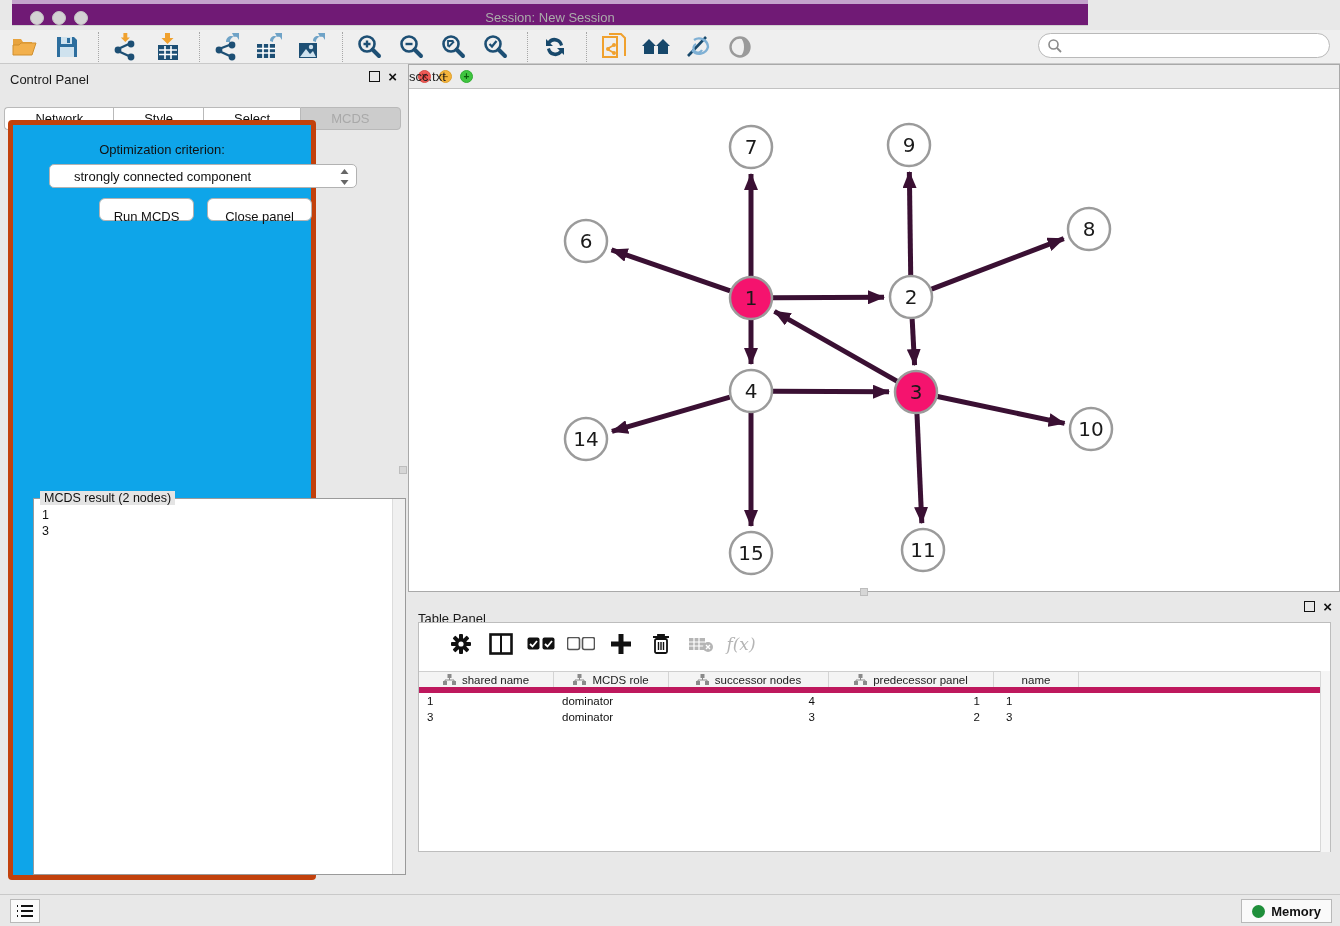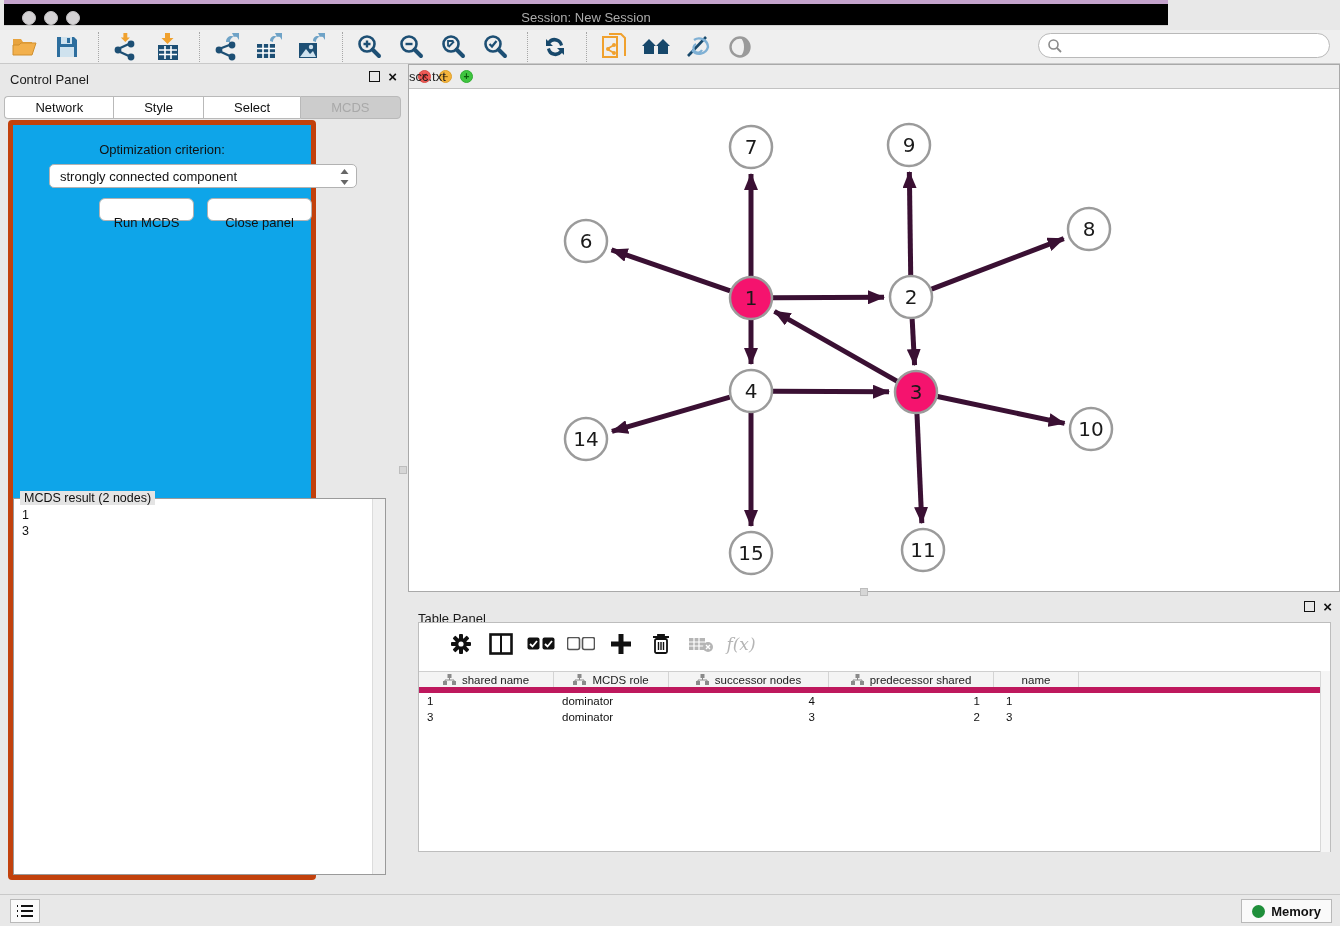--- a/index.html
+++ b/index.html
@@ -1,50 +1,50 @@
 <!DOCTYPE html>
 <html><head>
 <meta charset="utf-8">
 <style>
   * { box-sizing: border-box; margin: 0; padding: 0; }
   html,body { width:1340px; height:926px; }
   body { font-family:"Liberation Sans", sans-serif; background:#e8e8e8; position:relative; overflow:hidden; }
   .abs { position:absolute; }
 
   
-  #titlebar { left:4px; top:0; width:1164px; height:26px; background:#000000; border-top:4px solid #c4a3cc; border-bottom:1px solid #cfcfcf; }
+  #titlebar { left:12px; top:0; width:1076px; height:26px; background:#701a75; border-top:4px solid #c4a3cc; border-bottom:1px solid #cfcfcf; }
   #titlebar .dot { position:absolute; top:7px; width:14px; height:14px; border-radius:50%; background:#d4d2d4; border:1px solid #c4c2c4; }
   #title-text { width:100%; text-align:center; top:6px; color:#ababab; font-size:13px; }
 
   
   #toolbar { left:0; top:30px; width:1340px; height:34px; background:#efefef; border-bottom:1px solid #c9c9c9; display:flex; align-items:center; padding-left:10px; }
   .tb-icon { width:30px; height:28px; margin-right:12px; display:flex; align-items:center; justify-content:center; }
   .tb-sep { width:1px; height:30px; border-left:1px dotted #a7a7a7; margin:0 12px 0 4px; }
   #search-box { position:absolute; right:10px; top:3px; width:292px; height:25px; background:#fff; border:1px solid #b9b9b9; border-radius:13px; display:flex; align-items:center; padding-left:8px; }
 
   
   #control-panel { left:0; top:64px; width:405px; height:830px; background:#e8e8e8; }
   #cp-header { left:0; top:0; width:405px; height:30px; }
   #cp-title { left:10px; top:8px; font-size:13px; color:#1a1a1a; }
   .panel-btns { position:absolute; right:8px; top:7px; display:flex; gap:8px; align-items:center; }
   .float-icon { width:11px; height:11px; border:1.5px solid #111; display:inline-block; }
   .close-x { font-size:15px; font-weight:bold; color:#111; line-height:11px; }
   #cp-tabs { left:0; top:32px; width:405px; display:flex; justify-content:center; }
-  .tab { font-size:13px; padding:3px 30px; background:#fff; border:1px solid #b9b9b9; border-right:none; color:#111; }
+  .tab { font-size:13px; padding:3px 30px; background:#fff; border:1px solid #b9b9b9; border-right:none; color:#111;margin-top:11px; }
   .tab:first-child { border-radius:4px 0 0 4px; }
   .tab:last-child { border-radius:0 4px 4px 0; border-right:1px solid #b9b9b9; }
   .tab.selected { background:#ccc; color:#a9a9a9; }
   #cp-body { left:8px; top:56px; width:308px; height:760px; background:#0ea5e9; border:5px solid #c2410c; border-radius:4px; }
   #opt-label { width:100%; text-align:center; top:17px; font-size:13px; color:#111; }
-  #opt-select { left:36px; top:39px; width:308px; height:24px; background:#fff; border:1px solid #b2b2b2; border-radius:5px; display:flex; align-items:center; padding-left:10px; font-size:13px; color:#111; }
+  #opt-select { left:36px; top:39px; width:308px; height:24px; background:#fff; border:1px solid #b2b2b2; border-radius:5px; display:flex; align-items:center; padding-left:24px; font-size:13px; color:#111; }
   #opt-stepper { position:absolute; right:6px; top:3px; }
-  .btn { background:#fff; border:1px solid #b2b2b2; border-radius:6px; font-size:13px; color:#111; text-align:center; padding-top:16px; height:23px; }
+  .btn { background:#fff; border:1px solid #b2b2b2; border-radius:6px; font-size:13px; color:#111; text-align:center; padding-top:10px; height:23px; }
   #run-btn { left:86px; top:73px; width:95px; }
   #close-btn { left:194px; top:73px; width:105px; }
-  #mcds-result { left:0; top:373px; width:373px; height:377px; border:1px solid #9a9a9a; background:#fff; }
+  #mcds-result { left:20px; top:373px; width:373px; height:377px; border:1px solid #9a9a9a; background:#fff; }
   #mcds-legend { position:absolute; left:6px; top:-8px; background:#e4e4e4; padding:0 4px; font-size:12.5px; color:#111; }
   #mcds-text { position:absolute; left:0; top:2px; width:358px; height:372px; font-size:12.5px; color:#111; padding:6px 0 0 8px; line-height:16px; }
   #mcds-scroll { position:absolute; right:0; top:0; width:13px; height:100%; background:#f0f0f0; border-left:1px solid #dcdcdc; }
 
   
   #net-window { left:408px; top:64px; width:932px; height:528px; background:#fff; border:1px solid #a9a9a9; }
   #net-titlebar { left:0; top:0; width:930px; height:24px; background:#ececec; border-bottom:1px solid #c2c2c2; }
   .tl { position:absolute; top:5px; width:13px; height:13px; border-radius:50%; font-size:10px; font-weight:bold; text-align:center; line-height:12px; }
   #net-title { width:100%; text-align:left; top:4px; font-size:13px; color:#222; }
   #graph-area { left:0; top:24px; width:930px; height:502px; background:#fff; }
@@ -409,21 +409,21 @@
           </svg>
         <span>successor nodes</span>
       </span>
       <span class="th" style="width:165px">
         <svg width="13" height="12" viewBox="0 0 13 12">
             <rect x="4.5" y="0" width="4" height="4" fill="#8a8a8a"></rect>
             <rect x="0" y="7" width="4" height="4" fill="#8a8a8a"></rect>
             <rect x="9" y="7" width="4" height="4" fill="#8a8a8a"></rect>
             <path d="M6.5 4 v2 M2 7 V6 h9 v1" stroke="#8a8a8a" fill="none"></path>
           </svg>
-        <span>predecessor shared</span>
+        <span>predecessor panel</span>
       </span>
       <span class="th" style="width:85px">
         <span>name</span>
       </span>
     </div>
     <div class="tr abs" style="left:0; top:71px; width:911px;">
       <span class="td l" style="width:135px">1</span>
       <span class="td l" style="width:115px">dominator</span>
       <span class="td r" style="width:160px">4</span>
       <span class="td r" style="width:165px">1</span>

